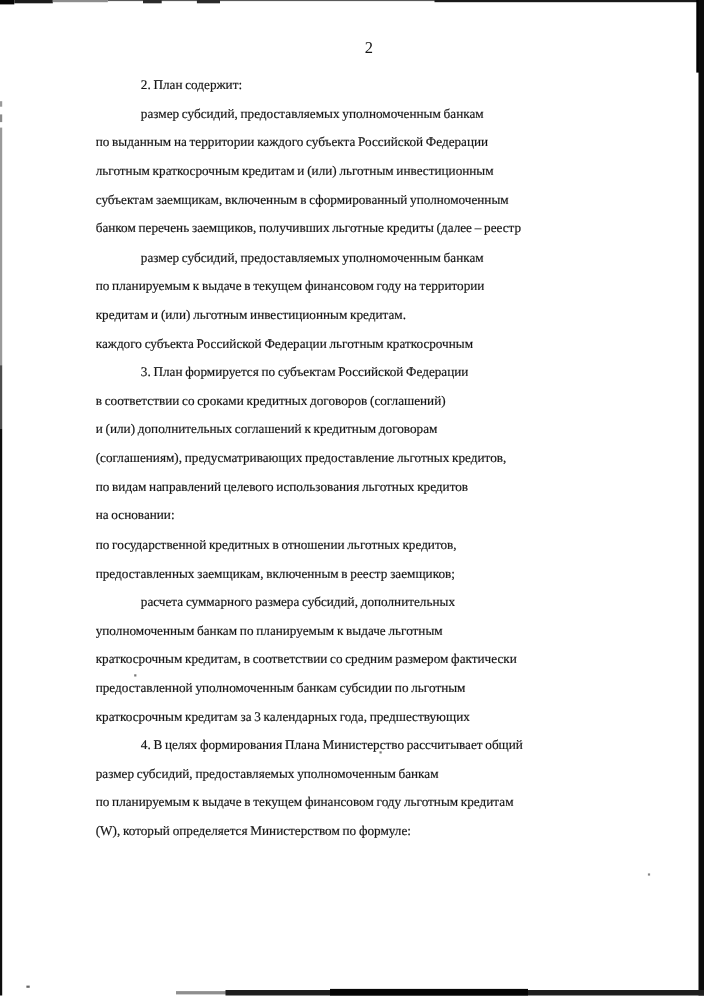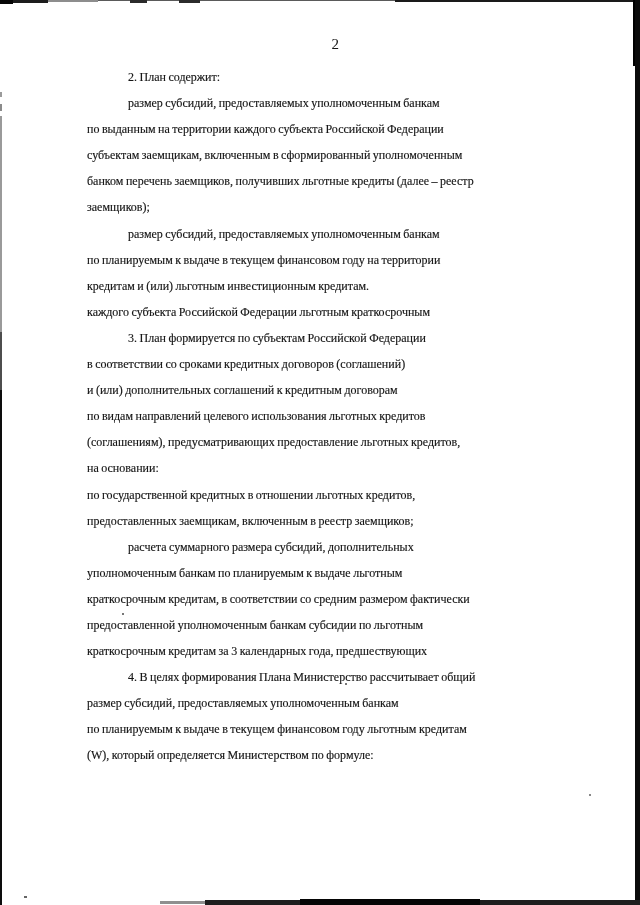--- a/index.html
+++ b/index.html
@@ -52,36 +52,36 @@
 
   <div class="page-number">2</div>
 
   <div class="content">
       <div class="para">
         <div class="line last indent">2. План содержит:</div>
       </div>
       <div class="para">
         <div class="line indent">размер субсидий, предоставляемых уполномоченным банкам</div>
         <div class="line">по выданным на территории каждого субъекта Российской Федерации</div>
+        <div class="line">льготным краткосрочным кредитам и (или) льготным инвестиционным</div>
         <div class="line">субъектам заемщикам, включенным в сформированный уполномоченным</div>
         <div class="line">банком перечень заемщиков, получивших льготные кредиты (далее – реестр</div>
-        <div class="line last">заемщиков);</div>
       </div>
       <div class="para">
         <div class="line indent">размер субсидий, предоставляемых уполномоченным банкам</div>
         <div class="line">по планируемым к выдаче в текущем финансовом году на территории</div>
         <div class="line last">кредитам и (или) льготным инвестиционным кредитам.</div>
         <div class="line">каждого субъекта Российской Федерации льготным краткосрочным</div>
       </div>
       <div class="para">
         <div class="line indent">3. План формируется по субъектам Российской Федерации</div>
         <div class="line">в соответствии со сроками кредитных договоров (соглашений)</div>
         <div class="line">и (или) дополнительных соглашений к кредитным договорам</div>
+        <div class="line">(соглашениям), предусматривающих предоставление льготных кредитов,</div>
         <div class="line">по видам направлений целевого использования льготных кредитов</div>
-        <div class="line">(соглашениям), предусматривающих предоставление льготных кредитов,</div>
         <div class="line last">на основании:</div>
       </div>
       <div class="para">
         <div class="line">по государственной кредитных в отношении льготных кредитов,</div>
         <div class="line last">предоставленных заемщикам, включенным в реестр заемщиков;</div>
       </div>
       <div class="para">
         <div class="line indent">расчета суммарного размера субсидий, дополнительных</div>
         <div class="line">уполномоченным банкам по планируемым к выдаче льготным</div>
         <div class="line">краткосрочным кредитам, в соответствии со средним размером фактически</div>

